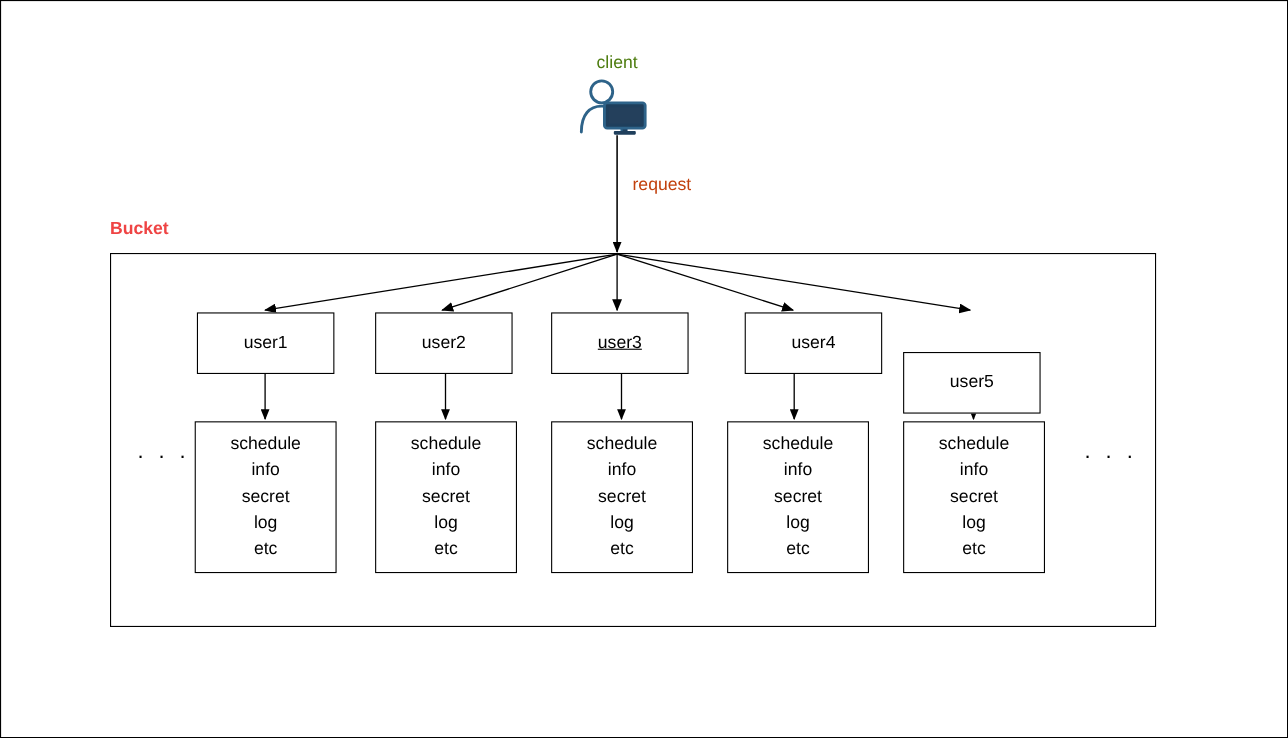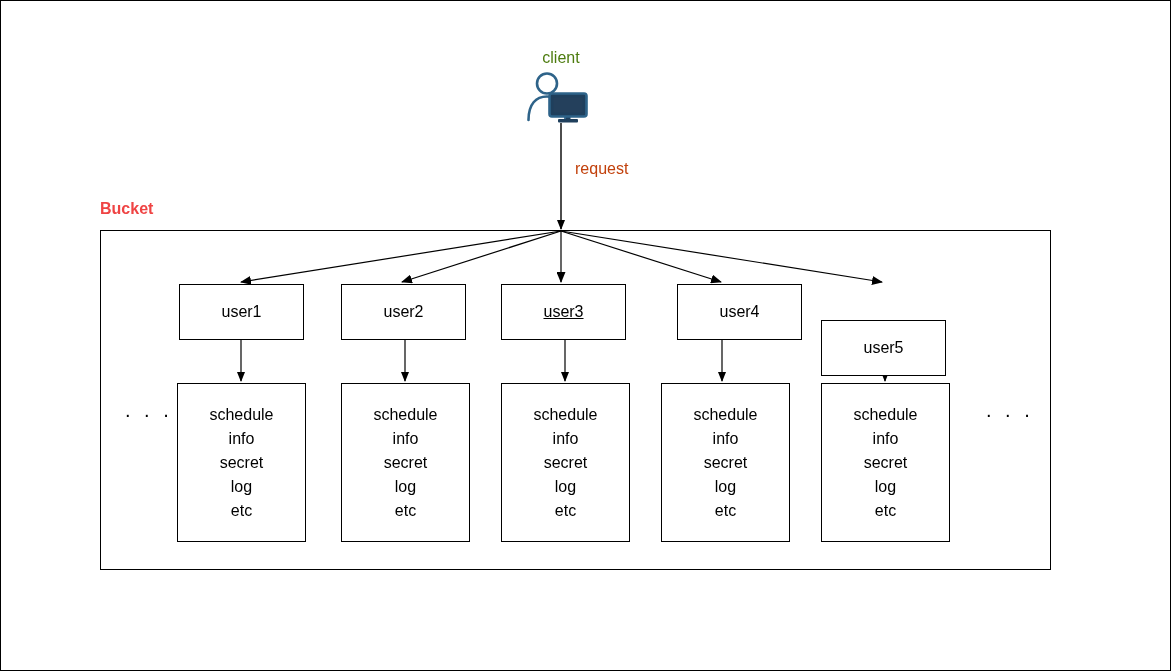--- a/index.html
+++ b/index.html
@@ -75,21 +75,21 @@
     display: flex;
     align-items: center;
     justify-content: center;
     font-size: 16px;
     color: #000000;
   }
   .user-box {
     height: 56px;
   }
   .content-box {
-    height: 159px;
+    height: 138px;
     flex-direction: column;
     justify-content: center;
     line-height: 1.5;
   }
   .content-box span {
     display: block;
     text-align: center;
   }
   .ellipsis {
     position: absolute;

